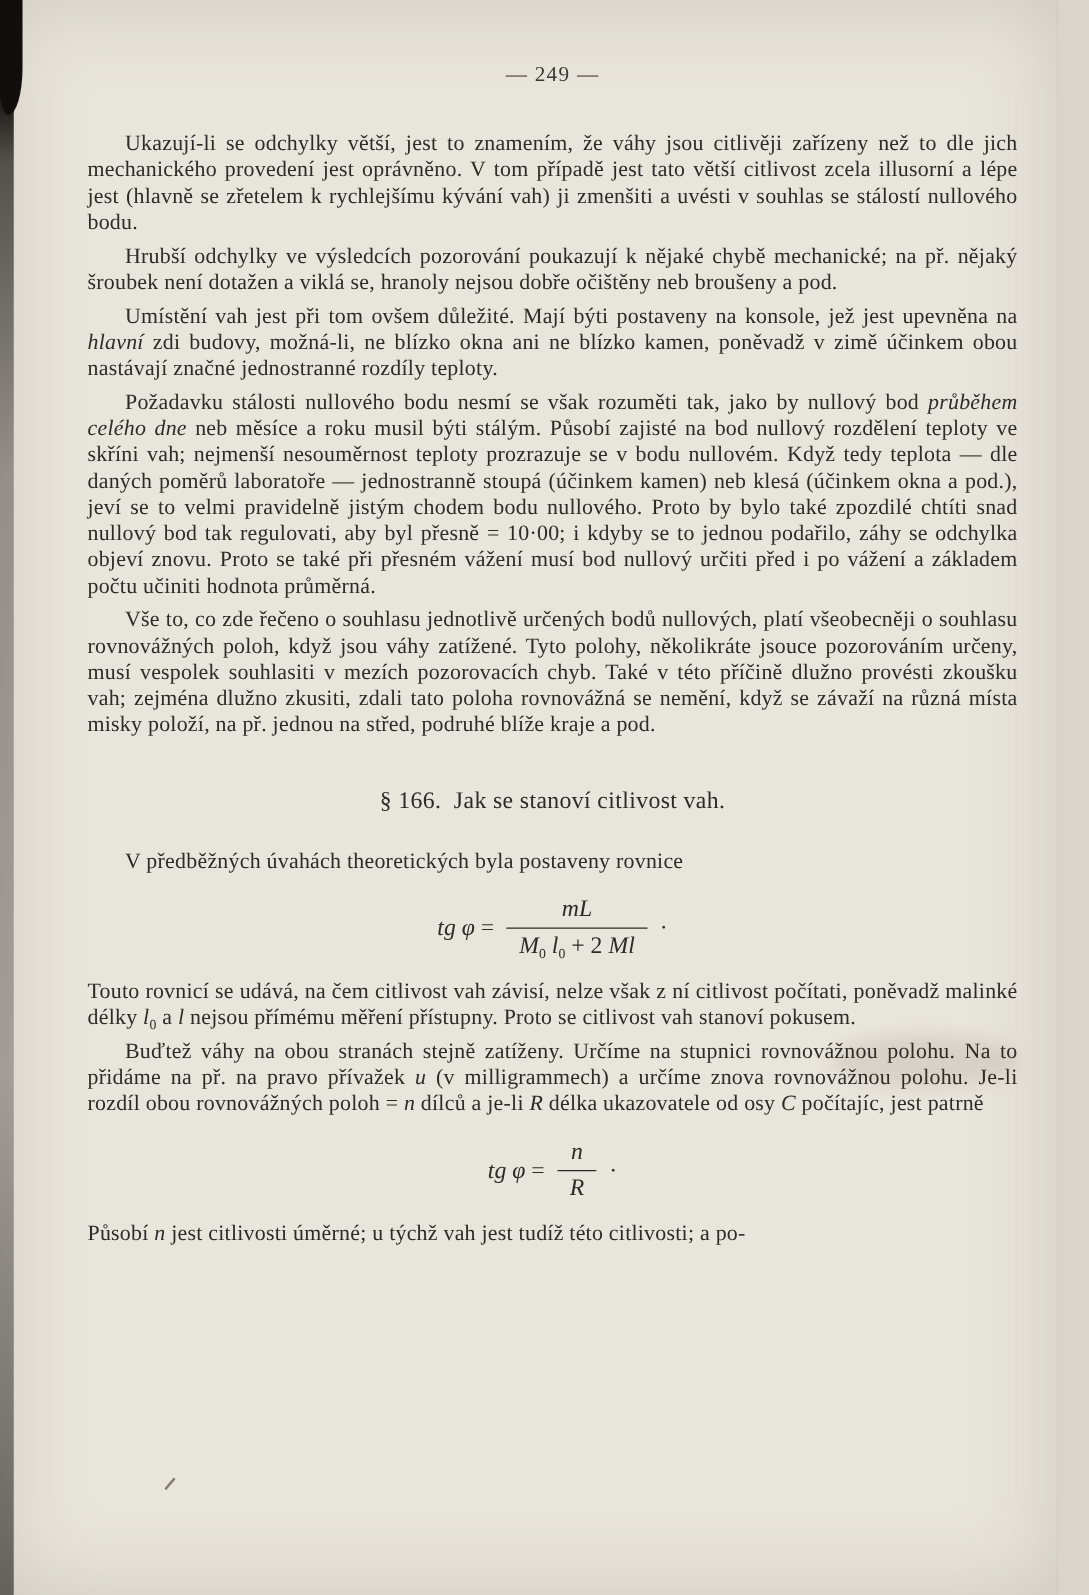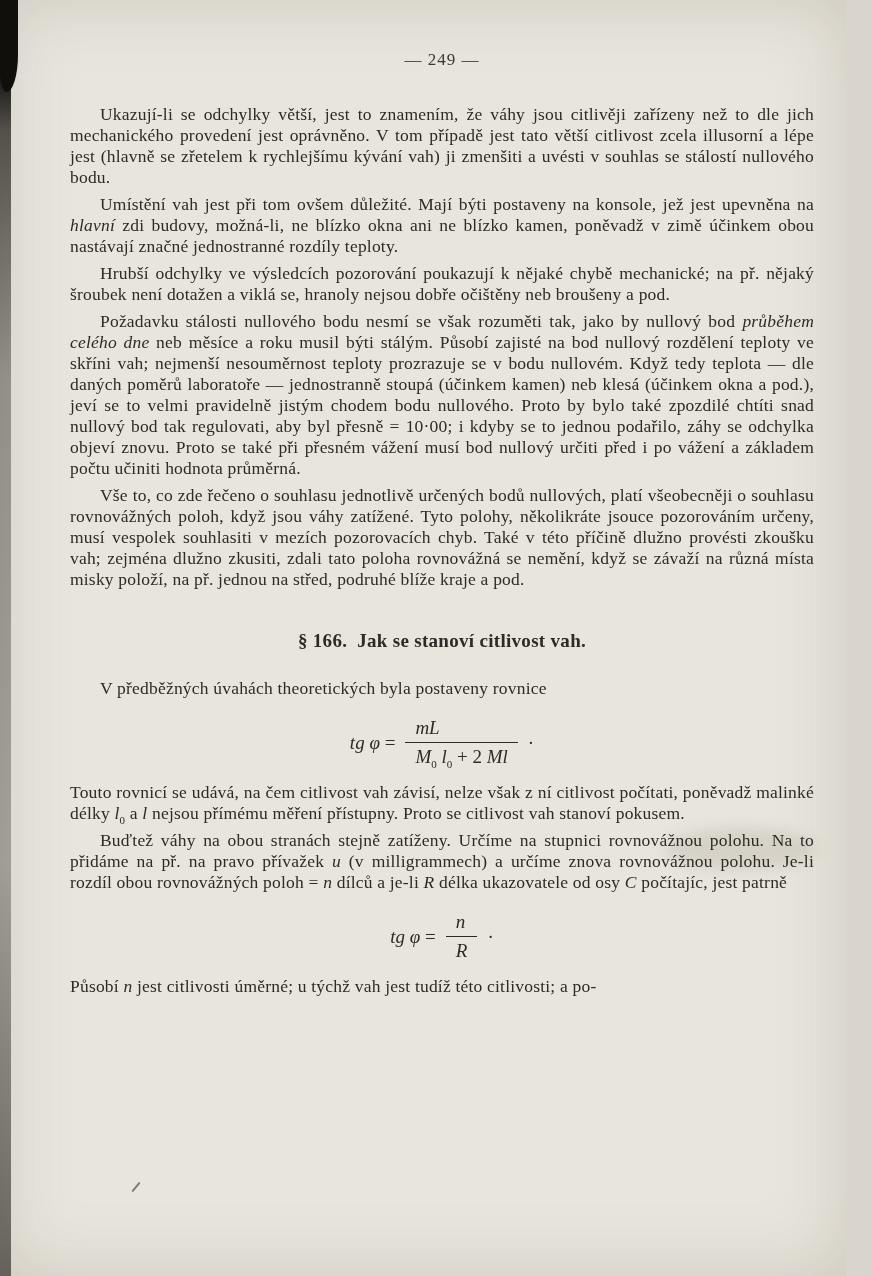--- a/index.html
+++ b/index.html
@@ -45,49 +45,49 @@
   }
   .para{
     margin:6px;font-size:17.5px;line-height:21px;
     text-align:justify;letter-spacing:0.2px;
   }
   .para.indent{text-indent:30px;}
   .it{font-style:italic;}
   sub{font-size:11px;line-height:0;}
   .heading{
     margin:40px 0 26px 0;text-align:center;
-    font-size:19px;font-weight:bold;letter-spacing:0.3px;
+    font-size:19px;font-weight:normal;letter-spacing:0.3px;
   }
   .heading .sec-num{margin-right:10px;}
   .formula{
     display:flex;align-items:center;justify-content:center;
     font-size:19px;margin:18px 0 14px 0;
   }
   .formula .lhs{margin-right:4px;}
-  .frac{display:inline-block;margin:0 6px;vertical-align:middle;}
+  .frac{display:inline-block;text-align:center;margin:0 6px;vertical-align:middle;}
   .frac .num{display:block;border-bottom:1.5px solid #2d2b26;padding:0 10px 3px 10px;}
   .frac .den{display:block;padding:3px 10px 0 10px;}
   .trail{margin-left:4px;}
 </style>
 </head>
 <body>
 
 <div class="page">
   <div class="edge-left"></div>
   <div class="corner-blob"></div>
   <div class="smudge"></div>
   <div class="stray-mark"></div>
 
   <div class="content">
 
     <div class="page-number">— 249 —</div>
 
     <p class="para indent"><span>Ukazují-li se odchylky větší, jest to znamením, že váhy jsou citlivěji zařízeny než to dle jich mechanického provedení jest oprávněno. V tom případě jest tato větší citlivost zcela illusorní a lépe jest (hlavně se zřetelem k rychlejšímu kývání vah) ji zmenšiti a uvésti v souhlas se stálostí nullového bodu.</span></p>
+    <p class="para indent"><span>Hrubší odchylky ve výsledcích pozorování poukazují k nějaké chybě mechanické; na př. nějaký šroubek není dotažen a viklá se, hranoly nejsou dobře očištěny neb broušeny a pod.</span></p>
     <p class="para indent"><span>Umístění vah jest při tom ovšem důležité. Mají býti postaveny na konsole, jež jest upevněna na </span><span class="it">hlavní</span><span> zdi budovy, možná-li, ne blízko okna ani ne blízko kamen, poněvadž v zimě účinkem obou nastávají značné jednostranné rozdíly teploty.</span></p>
-    <p class="para indent"><span>Hrubší odchylky ve výsledcích pozorování poukazují k nějaké chybě mechanické; na př. nějaký šroubek není dotažen a viklá se, hranoly nejsou dobře očištěny neb broušeny a pod.</span></p>
     <p class="para indent"><span>Požadavku stálosti nullového bodu nesmí se však rozuměti tak, jako by nullový bod </span><span class="it">průběhem celého dne</span><span> neb měsíce a roku musil býti stálým. Působí zajisté na bod nullový rozdělení teploty ve skříni vah; nejmenší nesouměrnost teploty prozrazuje se v bodu nullovém. Když tedy teplota — dle daných poměrů laboratoře — jednostranně stoupá (účinkem kamen) neb klesá (účinkem okna a pod.), jeví se to velmi pravidelně jistým chodem bodu nullového. Proto by bylo také zpozdilé chtíti snad nullový bod tak regulovati, aby byl přesně = 10·00; i kdyby se to jednou podařilo, záhy se odchylka objeví znovu. Proto se také při přesném vážení musí bod nullový určiti před i po vážení a základem počtu učiniti hodnota průměrná.</span></p>
     <p class="para indent"><span>Vše to, co zde řečeno o souhlasu jednotlivě určených bodů nullových, platí všeobecněji o souhlasu rovnovážných poloh, když jsou váhy zatížené. Tyto polohy, několikráte jsouce pozorováním určeny, musí vespolek souhlasiti v mezích pozorovacích chyb. Také v této příčině dlužno provésti zkoušku vah; zejména dlužno zkusiti, zdali tato poloha rovnovážná se nemění, když se závaží na různá místa misky položí, na př. jednou na střed, podruhé blíže kraje a pod.</span></p>
 
     <div class="heading">
       <span class="sec-num">§ 166.</span><span>Jak se stanoví citlivost vah.</span>
     </div>
 
     <p class="para indent"><span>V předběžných úvahách theoretických byla postaveny rovnice</span></p>
 
     <div class="formula">

